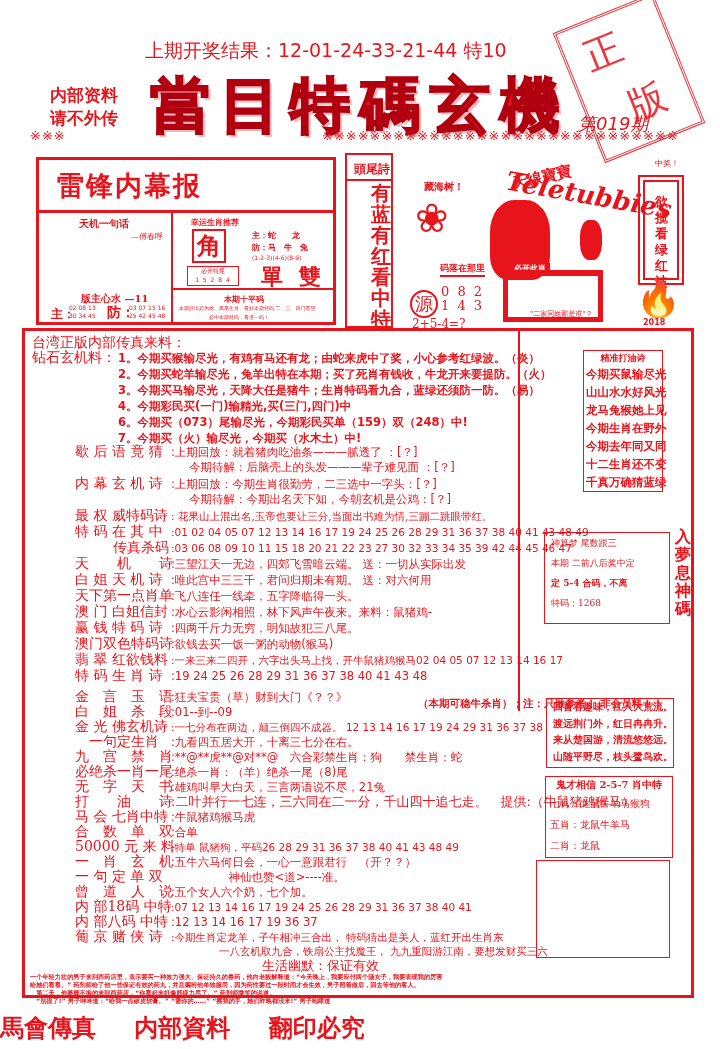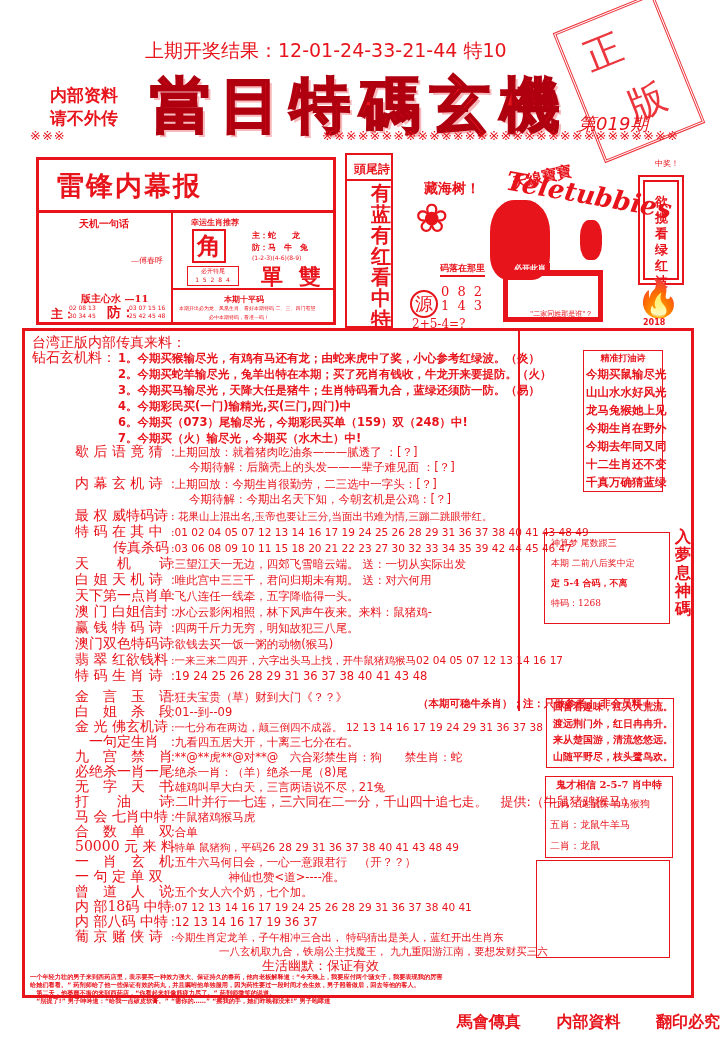--- a/index.html
+++ b/index.html
@@ -29,21 +29,21 @@
   
   #ht-box { left: 345px; top: 153px; width: 48px; height: 175px; border: 2px solid #e8141c; }
   #ht-title { left: 3px; top: 6px; font-size: 12px; font-weight: bold; font-family: "DejaVu Serif", serif; width: 44px; text-align: center; }
   .vcol { position: absolute; font-size: 20px; line-height: 21px; width: 22px; text-align: center; font-weight: bold; }
 
   
   #tt-title { left: 512px; top: 168px; font-size: 15px; font-weight: bold; transform: rotate(-12deg); font-family: "DejaVu Serif", serif; }
   #tt-logo { left: 505px; top: 180px; font-size: 26px; font-weight: bold; font-style: italic; transform: rotate(10deg); font-family: "DejaVu Serif", serif; }
   #tt-figure { left: 490px; top: 200px; width: 60px; height: 80px; background: #e8141c; border-radius: 40% 40% 30% 30%; }
   #tt-figure2 { left: 580px; top: 220px; width: 22px; height: 40px; background: #e8141c; border-radius: 40%; }
-  #flower-label { left: 424px; top: 180px; font-size: 14px; font-weight: bold; }
+  #flower-label { left: 424px; top: 180px; font-size: 10px; font-weight: bold; }
   #flower { left: 415px; top: 195px; font-size: 40px; }
   #flower-footer { left: 440px; top: 262px; font-size: 9px; font-weight: bold; border-bottom: 2px solid #e8141c; }
   #frame-box { left: 503px; top: 270px; width: 100px; height: 52px; border: 5px solid #e8141c; border-top-width: 6px; }
   #frame-caption { left: 530px; top: 309px; font-size: 7px; }
   #yuan-circle { left: 410px; top: 290px; width: 28px; height: 28px; border: 2px solid #e8141c; border-radius: 50%; font-size: 18px; text-align: center; line-height: 24px; font-family: "DejaVu Serif", serif; }
   #yuan-nums { left: 441px; top: 285px; font-size: 13px; line-height: 14px; font-family: "DejaVu Serif", serif; letter-spacing: 2px; }
   #yuan-eq { left: 412px; top: 317px; font-size: 12px; font-family: "DejaVu Serif", serif; }
   #wave-box { left: 643px; top: 180px; width: 36px; height: 100px; border: 2px solid #e8141c; outline: 2px solid #e8141c; outline-offset: 3px; }
   #wave-text { left: 10px; top: 12px; font-size: 13px; line-height: 16px; width: 16px; font-weight: bold; }
   #wave-top { left: 655px; top: 158px; font-size: 8px; }
@@ -56,21 +56,21 @@
   .row { position: absolute; white-space: nowrap; font-size: 12.5px; line-height: 16px; }
   .lbl { display: inline-block; font-family: "DejaVu Serif", serif; font-size: 14px; letter-spacing: 0; }
   .txt { font-size: 11.5px; }
   .bold { font-weight: bold; }
 
   
   .side-box { position: absolute; border: 2px solid #e8141c; }
   .side-line { font-size: 13px; line-height: 21px; white-space: nowrap; font-weight: bold; }
 
   
-  #footer { left: 0; top: 1012px; width: 720px; text-align: right; font-size: 16px; font-weight: bold; font-family: "DejaVu Serif", serif; word-spacing: 30px; }
+  #footer { left: 0; top: 1012px; width: 720px; text-align: left; font-size: 24px; font-weight: bold; font-family: "DejaVu Serif", serif; word-spacing: 30px; }
 </style>
 </head>
 <body>
 
 <div id="last-result" class="abs">上期开奖结果：12-01-24-33-21-44 特10</div>
 <div id="internal-note" class="abs">
   <div>内部资料</div>
   <div>请不外传</div>
 </div>
 <div id="main-title" class="abs">當目特碼玄機</div>
@@ -81,21 +81,21 @@
 </div>
 <div id="stars-left" class="abs">※※※</div>
 <div id="stars-right" class="abs">※※※※※※※※※※※※※※※※※※※※※※※※※※※※※※</div>
 
 <div id="leifeng-box" class="abs">
   <div id="leifeng-title" class="abs">雷锋内幕报</div>
   <div class="inner-line" style="left:0;top:50px;width:294px;height:3px;"></div>
   <div class="inner-line" style="left:132px;top:50px;width:2px;height:112px;"></div>
   <div class="inner-line" style="left:134px;top:128px;width:160px;height:2px;"></div>
   <div class="abs small serif bold" style="left:40px;top:57px;">天机一句话</div>
-  <div class="abs tiny serif" style="left:92px;top:71px;margin-top:24px;">—傅春呼</div>
+  <div class="abs tiny serif" style="left:92px;top:71px;">—傅春呼</div>
   <div class="abs tiny bold" style="left:152px;top:57px;">幸运生肖推荐</div>
   <div class="abs" style="left:153px;top:69px;width:34px;height:34px;border:2px solid #e8141c;font-size:24px;text-align:center;line-height:30px;font-weight:bold;">角</div>
   <div class="abs tiny bold" style="left:213px;top:70px;"><span>主：</span><span>蛇　　龙</span></div>
   <div class="abs tiny bold" style="left:213px;top:82px;"><span>防：</span><span>马　牛　兔</span></div>
   <div class="abs tiny" style="left:213px;top:94px;font-size:6px;">(1-2-3)(4-6)(8-9)</div>
   <div class="abs" style="left:148px;top:106px;width:52px;height:20px;border:1px solid #e8141c;">
     <div class="tiny" style="text-align:center;font-size:6px;">必开特尾</div>
     <div class="tiny" style="text-align:center;font-size:6px;letter-spacing:1px;">1 5 2 8 4</div>
   </div>
   <div class="abs serif bold" style="left:222px;top:102px;font-size:22px;word-spacing:8px;white-space:nowrap;">單 雙</div>

